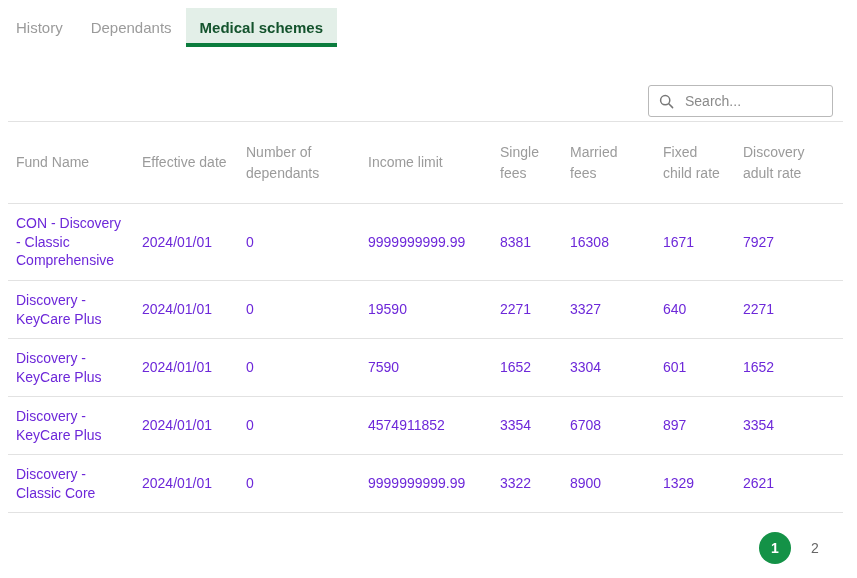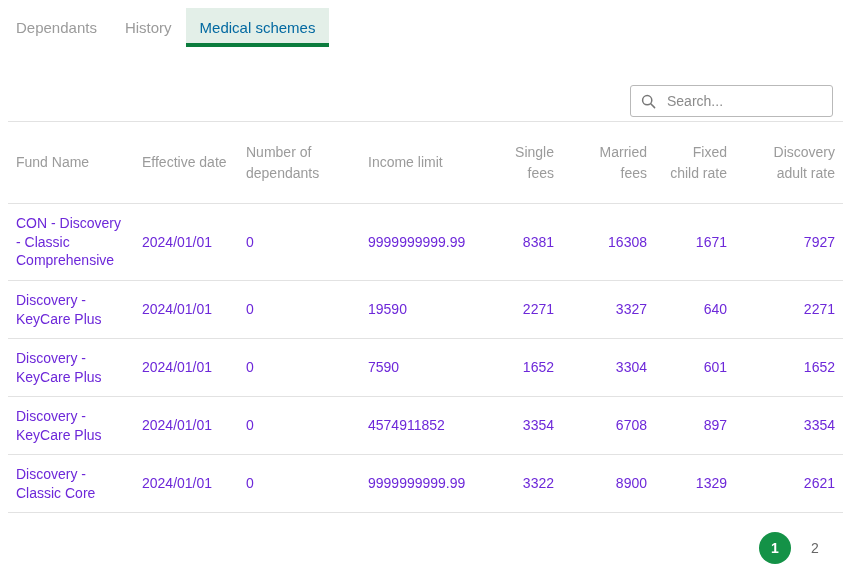--- a/index.html
+++ b/index.html
@@ -16,30 +16,30 @@
   .tab {
     padding: 11px 14px 7px 14px;
     font-size: 15px;
     color: #9b9b9b;
     border-bottom: 4px solid transparent;
     cursor: pointer;
     white-space: nowrap;
   }
   .tab.active {
     background: #e3efe8;
-    color: #0369a1;
-    font-weight: normal;
+    color: #14532d;
+    font-weight: bold;
     border-bottom-color: #0b7c3d;
   }
 
   
   .toolbar { display: flex; justify-content: flex-end; padding: 38px 24px 0 0; }
   .search-box {
     display: flex; align-items: center; gap: 9px;
-    width: 203px; height: 32px;
+    width: 185px; height: 32px;
     border: 1px solid #b9b9b9; border-radius: 3px;
     padding: 0 10px;
     background: #fff;
   }
   .search-box svg { flex: 0 0 auto; }
   .search-box input {
     border: none; outline: none; width: 100%;
     font-size: 14px; color: #444;
     font-family: "Liberation Sans", sans-serif;
     background: transparent;
@@ -69,43 +69,43 @@
   tbody tr { height: 58px; border-bottom: 1px solid #e2e2e2; }
   tbody tr.tall { height: 77px; }
   td {
     color: #6d28d9;
     padding: 0 8px;
     vertical-align: middle;
     line-height: 1.35;
     word-wrap: break-word;
   }
   .al { text-align: left; }
-  .ar { text-align: right; }
+  .ar { text-align: left; }
 
   
   .pagination {
     display: flex; justify-content: flex-end; align-items: center;
     gap: 8px;
     padding: 19px 26px 0 0;
   }
   .page {
     width: 32px; height: 32px;
     border-radius: 50%;
     display: flex; align-items: center; justify-content: center;
     font-size: 14px; color: #666;
     cursor: pointer;
   }
   .page.active { background: #149247; color: #ffffff; font-weight: bold; }
 </style>
 </head>
 <body>
 
 <div class="tabs" id="tabs">
+    <div class="tab">History</div>
     <div class="tab">Dependants</div>
-    <div class="tab">History</div>
     <div class="tab active">Medical schemes</div>
   </div>
 
 <div class="toolbar">
   <div class="search-box">
     <svg width="15" height="15" viewBox="0 0 15 15">
       <circle cx="6.2" cy="6.2" r="4.6" fill="none" stroke="#777777" stroke-width="1.5"></circle>
       <line x1="9.8" y1="9.8" x2="13.6" y2="13.6" stroke="#777777" stroke-width="1.5" stroke-linecap="round"></line>
     </svg>
     <input type="text" placeholder="Search..." style="">

